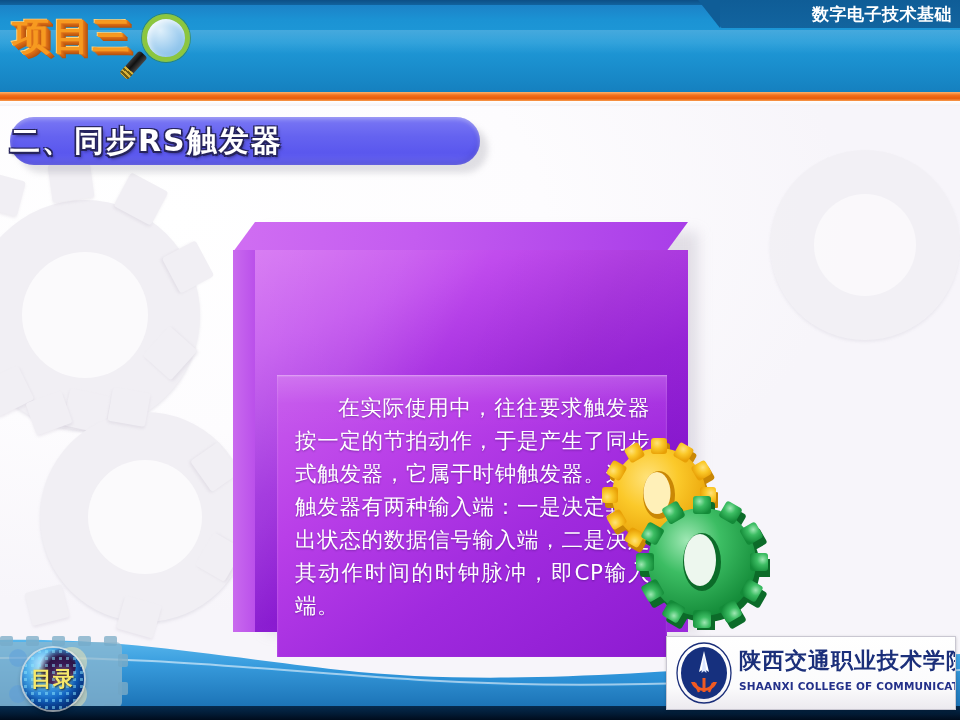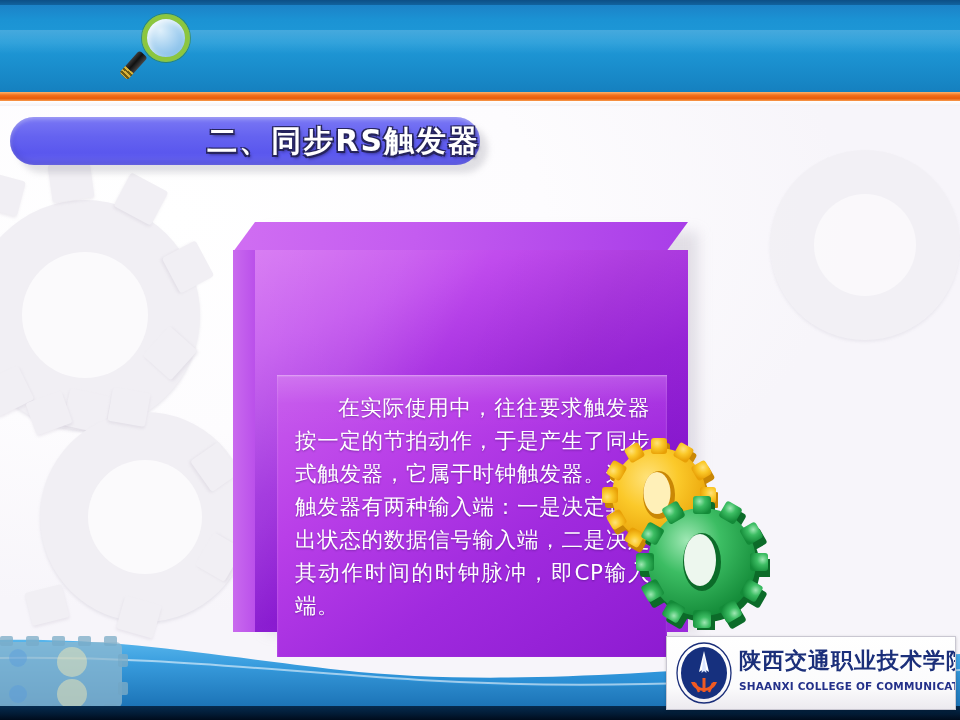--- a/index.html
+++ b/index.html
@@ -207,21 +207,21 @@
     width: 470px; height: 48px;
     border-radius: 25px;
     background: linear-gradient(180deg, #7b78f5 0%, #6563f0 40%, #5a57ee 75%, #6a67f2 100%);
     box-shadow: inset 0 2px 4px rgba(255,255,255,0.35), inset 0 -3px 6px rgba(40,35,140,0.25);
   }
   .pill-text {
     position: absolute;
     left: 0; top: 0;
     width: 470px; height: 48px;
     line-height: 48px;
-    text-align: right;
+    text-align: left;
     font-size: 30px;
     font-weight: bold;
     letter-spacing: 2px;
     color: #ffffff;
     text-shadow:
       -1.5px -1.5px 0 #26245c, 1.5px -1.5px 0 #26245c,
       -1.5px 1.5px 0 #26245c, 1.5px 1.5px 0 #26245c,
       2px 3px 3px rgba(20,18,60,0.5);
     white-space: nowrap;
   }
@@ -429,21 +429,25 @@
 
   <div class="wm-gear" style="left:770px;top:150px;width:190px;height:190px;opacity:0.75;">
     <div class="ring"></div>
     <div class="hole" style="left:44px;top:44px;width:102px;height:102px;"></div>
   </div>
 
   <div class="header">
     <div class="header-topbar"></div>
     <div class="hdr-sheen"></div>
 
-
+    <div class="hdr-dark-right">
+      <div class="course-label">数字电子技术基础</div>
+    </div>
+
+    <div class="badge-project">项目三</div>
 
     <div class="magnifier">
       <div class="mag-handle"></div>
       <div class="mag-lens"></div>
     </div>
 
   </div>
   <div class="hdr-stripe-orange"></div>
   <div class="hdr-stripe-white"></div>
 
@@ -602,20 +606,25 @@
       </g>
       <circle cx="78" cy="26" r="15" fill="#cfd8bf" opacity="0.9"></circle>
       <circle cx="78" cy="58" r="15" fill="#cfd8bf" opacity="0.9"></circle>
       <circle cx="24" cy="22" r="9" fill="#6fa8d8" opacity="0.8"></circle>
       <circle cx="24" cy="58" r="9" fill="#6fa8d8" opacity="0.8"></circle>
     </svg>
   </div>
 
   <div class="bottom-dark"></div>
 
+  <div class="toc-button">
+    <div class="toc-swirl"></div>
+    <div class="toc-dots"></div>
+    <div class="toc-label">目录</div>
+  </div>
 
   <div class="logo-box">
     <div class="logo-emblem">
       <svg width="58" height="62" viewBox="0 0 58 62">
         <ellipse cx="29" cy="31" rx="27" ry="30" fill="none" stroke="#1b2f7a" stroke-width="1.3"></ellipse>
         <ellipse cx="29" cy="31" rx="23" ry="26" fill="#16307e"></ellipse>
         <path d="M29,9 L34,30 L29,27 L24,30 Z" fill="#ffffff"></path>
         <path d="M29,12 L31.5,31 L29,29 L26.5,31 Z" fill="#dce6ff"></path>
         <path d="M16,40 C20,52 38,52 42,40 L38,40 C35,48 23,48 20,40 Z" fill="#f05a22"></path>
         <rect x="27.5" y="36" width="3" height="14" fill="#f05a22"></rect>

